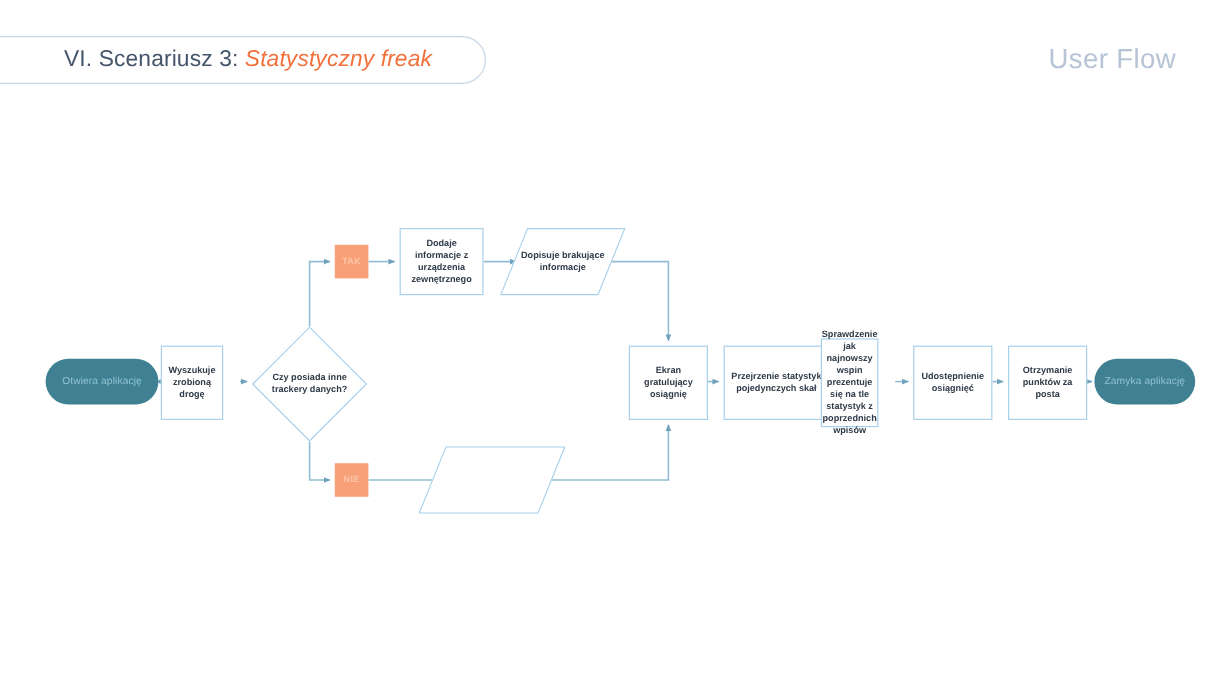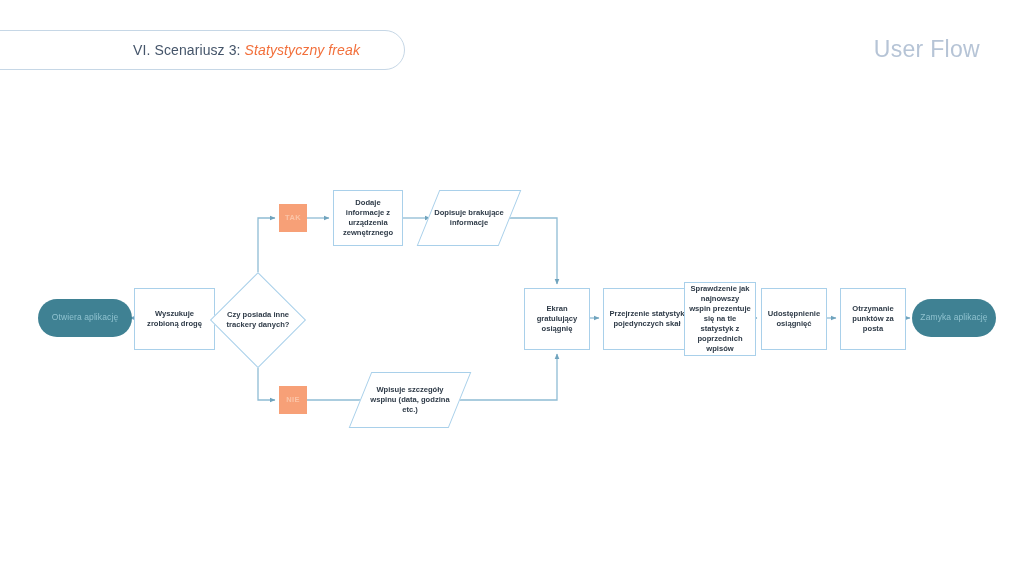--- a/index.html
+++ b/index.html
@@ -30,21 +30,21 @@
     border-radius: 20px;
     box-sizing: border-box;
     background: #ffffff;
     display: flex;
     align-items: center;
     justify-content: flex-end;
     padding-right: 44px;
     white-space: nowrap;
   }
   #title-text-wrap {
-    font-size: 14px;
+    font-size: 19px;
     letter-spacing: 0.1px;
   }
   .title-main { color: #45556a; }
   .title-accent {
     color: #f2703c;
     font-style: italic;
     font-weight: 400;
   }
   #header-right {
     position: absolute;
@@ -169,21 +169,21 @@
         <path d="M746,318 L757,318"></path>
         <path d="M827,318 L836,318"></path>
         <path d="M906,318 L910,318"></path>
       </g>
   </svg>
 
   <div id="node-group">
       <div class="node node-terminator" style="left: 38px; top: 299px; width: 94px; height: 38px;">
         <span>Otwiera aplikację</span>
       </div>
-      <div class="node node-process" style="left: 134px; top: 288px; width: 81px; height: 62px;">
+      <div class="node node-process" style="left: 134px; top: 288px; width: 52px; height: 62px;">
         <span>Wyszukuje zrobioną drogę</span>
       </div>
       <div class="node node-decision" style="left: 210px; top: 272px; width: 96px; height: 96px;">
         <div class="dec-shape"></div>
         <div class="dec-label">Czy posiada inne trackery danych?</div>
       </div>
       <div class="node node-badge" style="left: 279px; top: 204px; width: 28px; height: 28px; justify-content: center;">
         <span>TAK</span>
       </div>
       <div class="node node-process" style="left: 333px; top: 190px; width: 70px; height: 56px;">
@@ -191,29 +191,28 @@
       </div>
       <div class="node node-io" style="left: 428px; top: 190px; width: 82px; height: 56px;">
         <div class="io-skew"></div>
         <div class="io-label">Dopisuje brakujące informacje</div>
       </div>
       <div class="node node-badge" style="left: 279px; top: 386px; width: 28px; height: 28px;">
         <span>NIE</span>
       </div>
       <div class="node node-io" style="left: 360px; top: 372px; width: 100px; height: 56px;">
         <div class="io-skew"></div>
-        <div class="io-label">Wpisuje szczegóły wspinu (data, godzina etc.)</div>
       </div>
       <div class="node node-process" style="left: 524px; top: 288px; width: 66px; height: 62px;">
         <span>Ekran gratulujący osiągnię</span>
       </div>
       <div class="node node-process" style="left: 603px; top: 288px; width: 88px; height: 62px;">
         <span>Przejrzenie statystyk pojedynczych skał</span>
       </div>
-      <div class="node node-process" style="left: 684px; top: 282px; width: 72px; height: 74px;">
+      <div class="node node-process" style="left: 684px; top: 282px; width: 48px; height: 74px;">
         <span>Sprawdzenie jak najnowszy wspin prezentuje się na tle statystyk z poprzednich wpisów</span>
       </div>
       <div class="node node-process" style="left: 761px; top: 288px; width: 66px; height: 62px;">
         <span>Udostępnienie osiągnięć</span>
       </div>
       <div class="node node-process" style="left: 840px; top: 288px; width: 66px; height: 62px;">
         <span>Otrzymanie punktów za posta</span>
       </div>
       <div class="node node-terminator" style="left: 912px; top: 299px; width: 84px; height: 38px;">
         <span>Zamyka aplikację</span>

